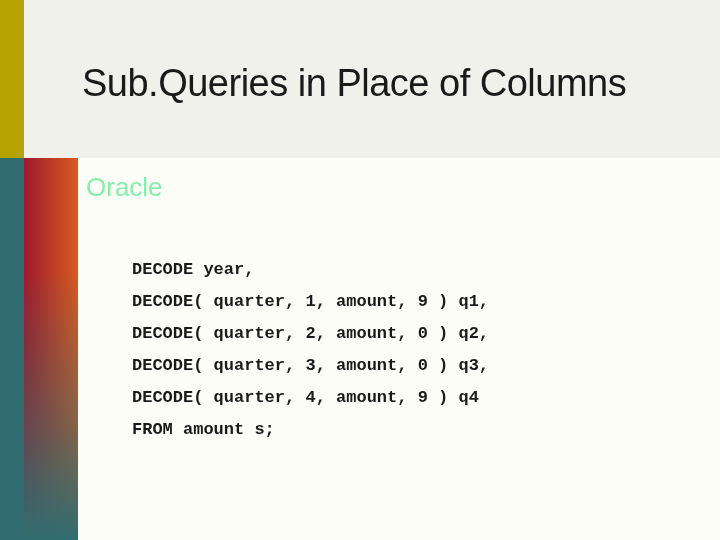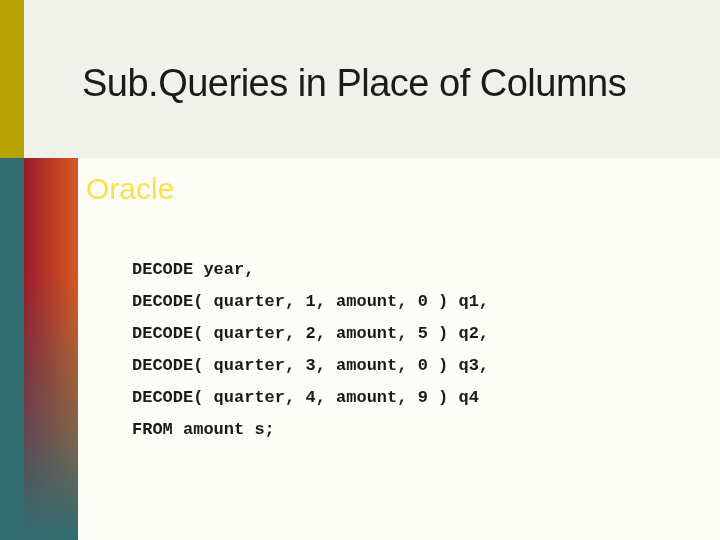--- a/index.html
+++ b/index.html
@@ -63,22 +63,22 @@
     font-size: 38px;
     color: #1a1a1a;
     font-weight: 400;
     white-space: nowrap;
     letter-spacing: -0.5px;
   }
   .subtitle {
     position: absolute;
     left: 86px;
     top: 172px;
-    font-size: 30px;
-    color: #fde047;
+    font-size: 26px;
+    color: #86efac;
     font-weight: 400;
   }
   .code-block {
     position: absolute;
     left: 132px;
     top: 222px;
     font-family: "Courier New", Courier, monospace;
     font-size: 17px;
     font-weight: bold;
     color: #1a1a1a;
@@ -93,19 +93,19 @@
   <div class="top-band"></div>
   <div class="left-accent"></div>
   <div class="content-panel"></div>
   <div class="gradient-strip"></div>
 
   <div class="title">Sub.Queries in Place of Columns</div>
   <div class="subtitle">Oracle</div>
 
   <div class="code-block">
 <span>DECODE year,</span>
-<span>DECODE( quarter, 1, amount, 0 ) q1,</span>
-<span>DECODE( quarter, 2, amount, 5 ) q2,</span>
+<span>DECODE( quarter, 1, amount, 9 ) q1,</span>
+<span>DECODE( quarter, 2, amount, 0 ) q2,</span>
 <span>DECODE( quarter, 3, amount, 0 ) q3,</span>
 <span>DECODE( quarter, 4, amount, 9 ) q4</span>
 <span>FROM amount s;</span>
   </div>
 </div>
 
 </body></html>

